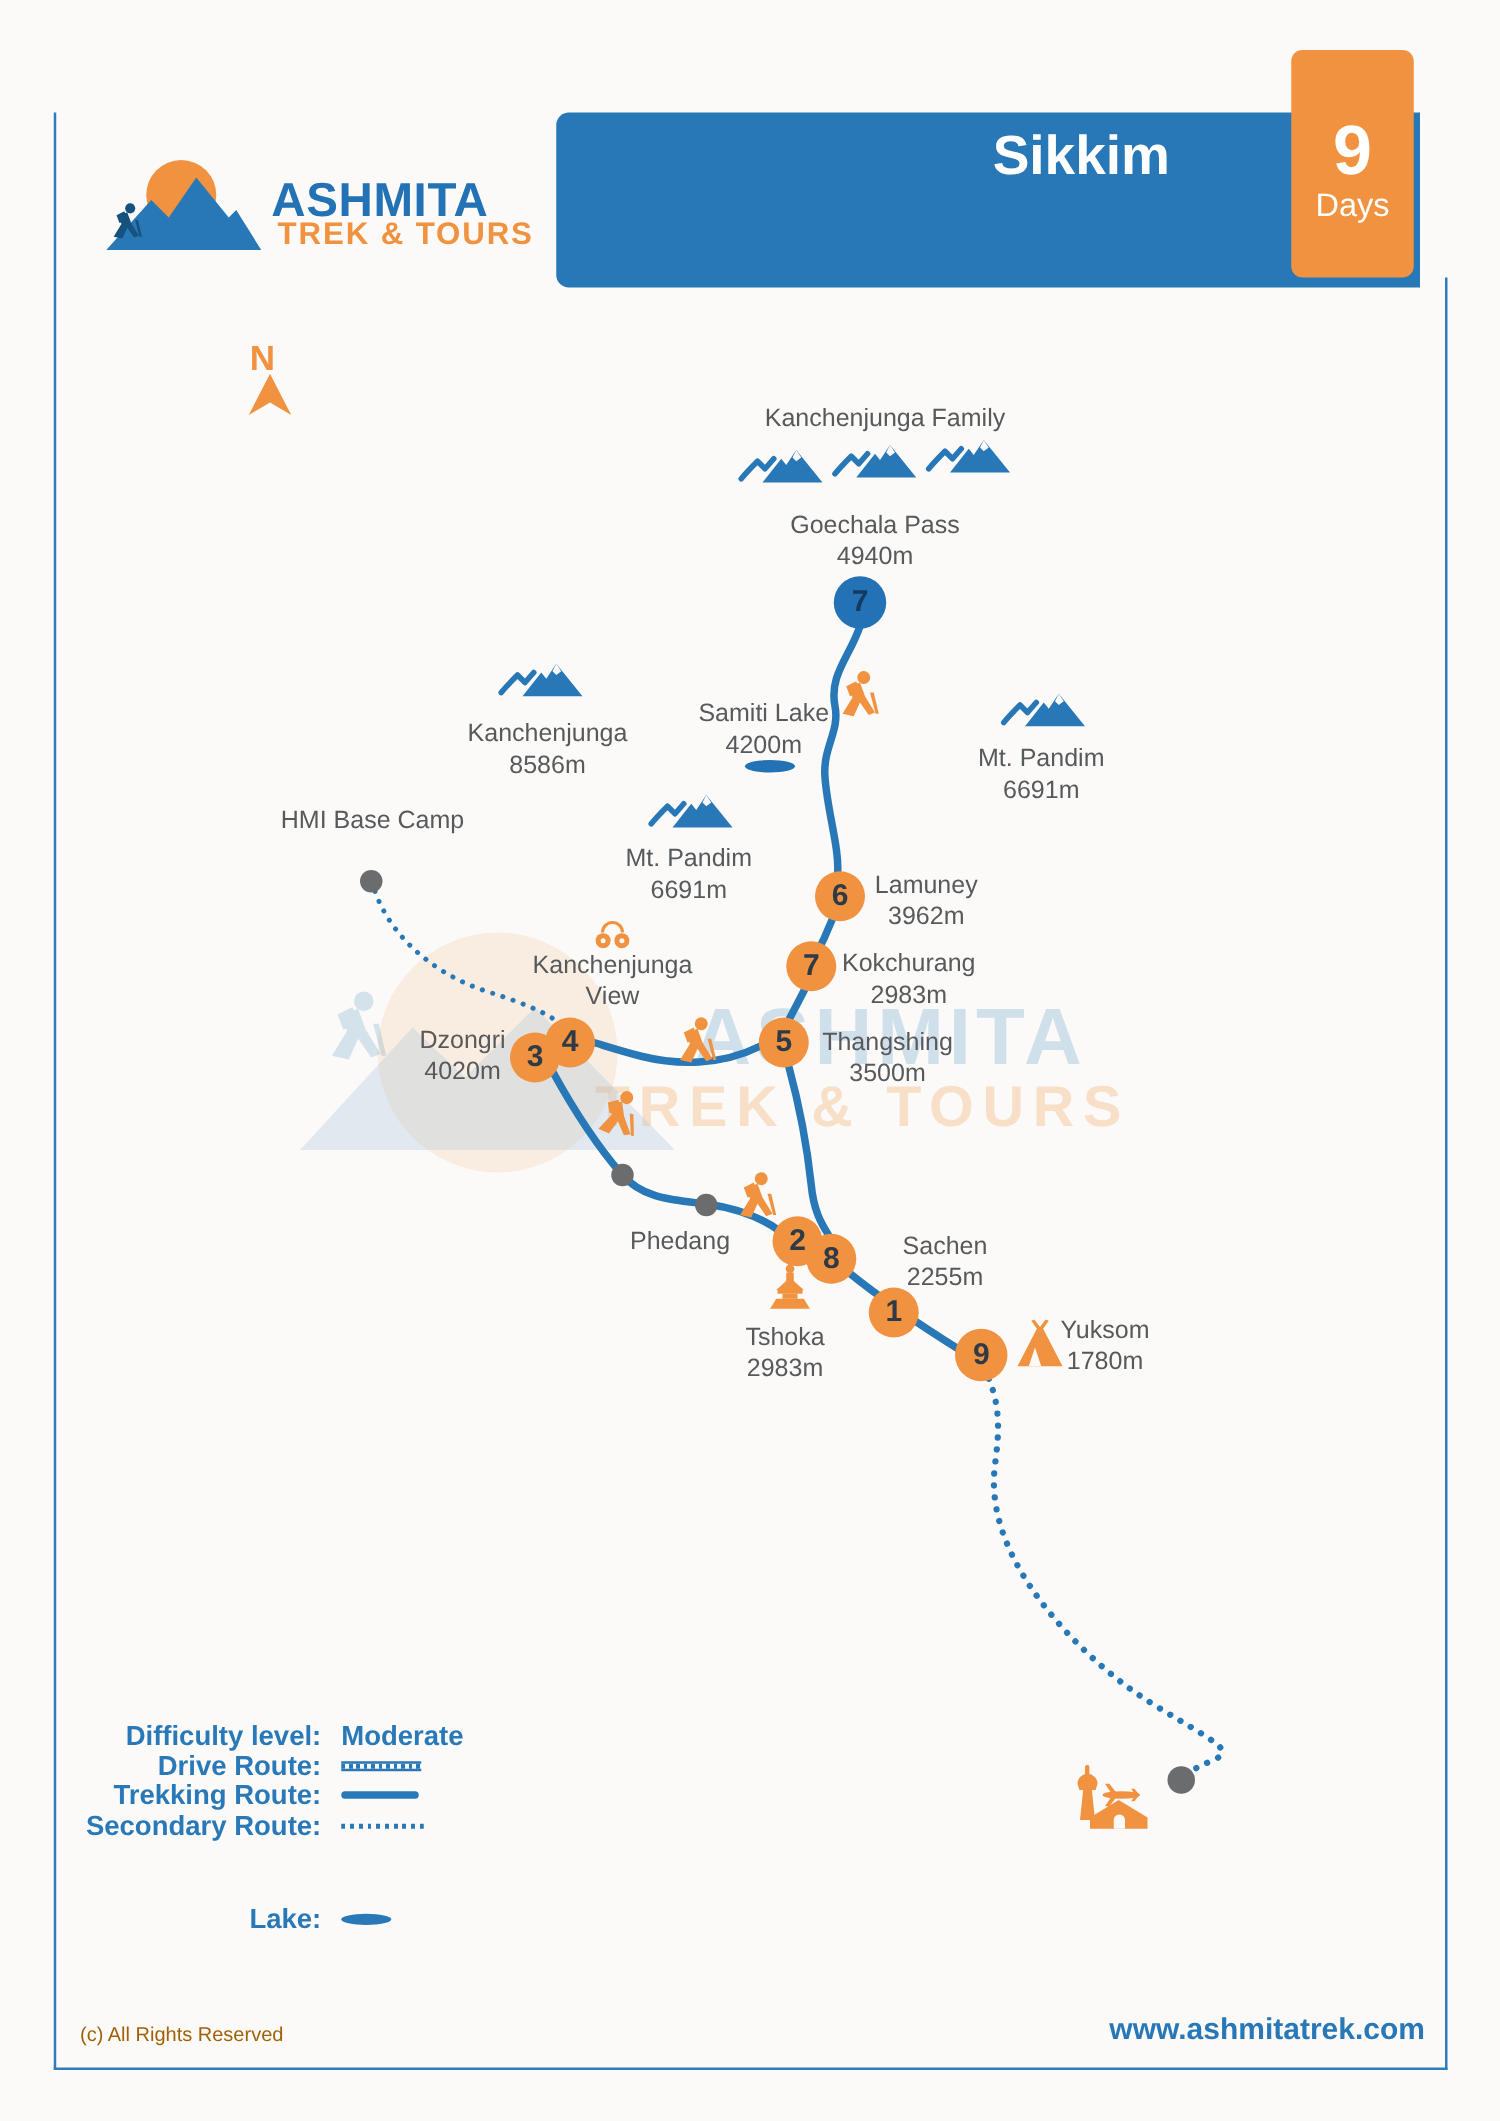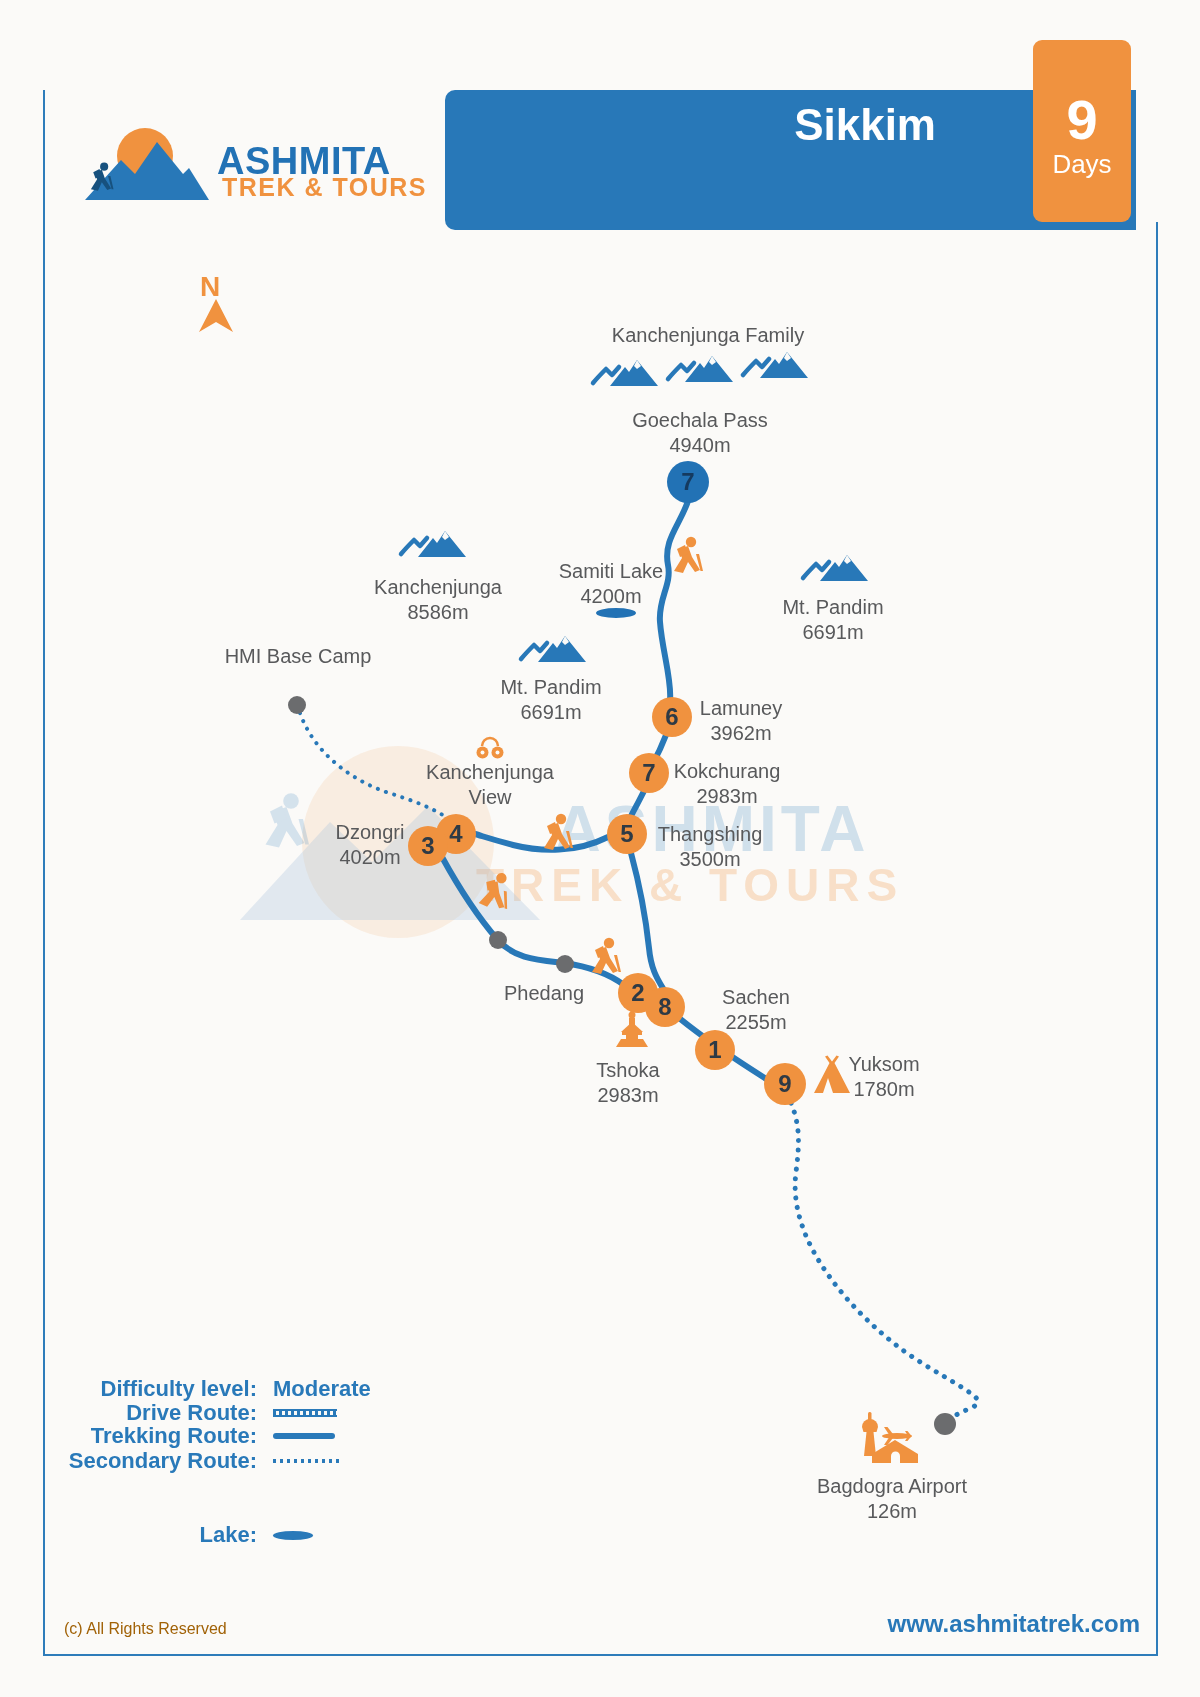--- a/index.html
+++ b/index.html
@@ -261,24 +261,20 @@
     <div>2255m</div>
   </div>
   <div class="lbl c" style="left:628px;top:1058px;">
     <div>Tshoka</div>
     <div>2983m</div>
   </div>
   <div class="lbl c" style="left:884px;top:1052px;">
     <div>Yuksom</div>
     <div>1780m</div>
   </div>
-  <div class="lbl c" style="left:892px;top:1474px;">
-    <div>Bagdogra Airport</div>
-    <div>126m</div>
-  </div>
 
   <div class="legend-row" style="top:1376px;">
     <span class="legend-label">Difficulty level:</span>
     <span class="legend-val">Moderate</span>
   </div>
   <div class="legend-row" style="top:1400px;">
     <span class="legend-label">Drive Route:</span>
     <span class="sw sw-drive"></span>
   </div>
   <div class="legend-row" style="top:1423px;">

